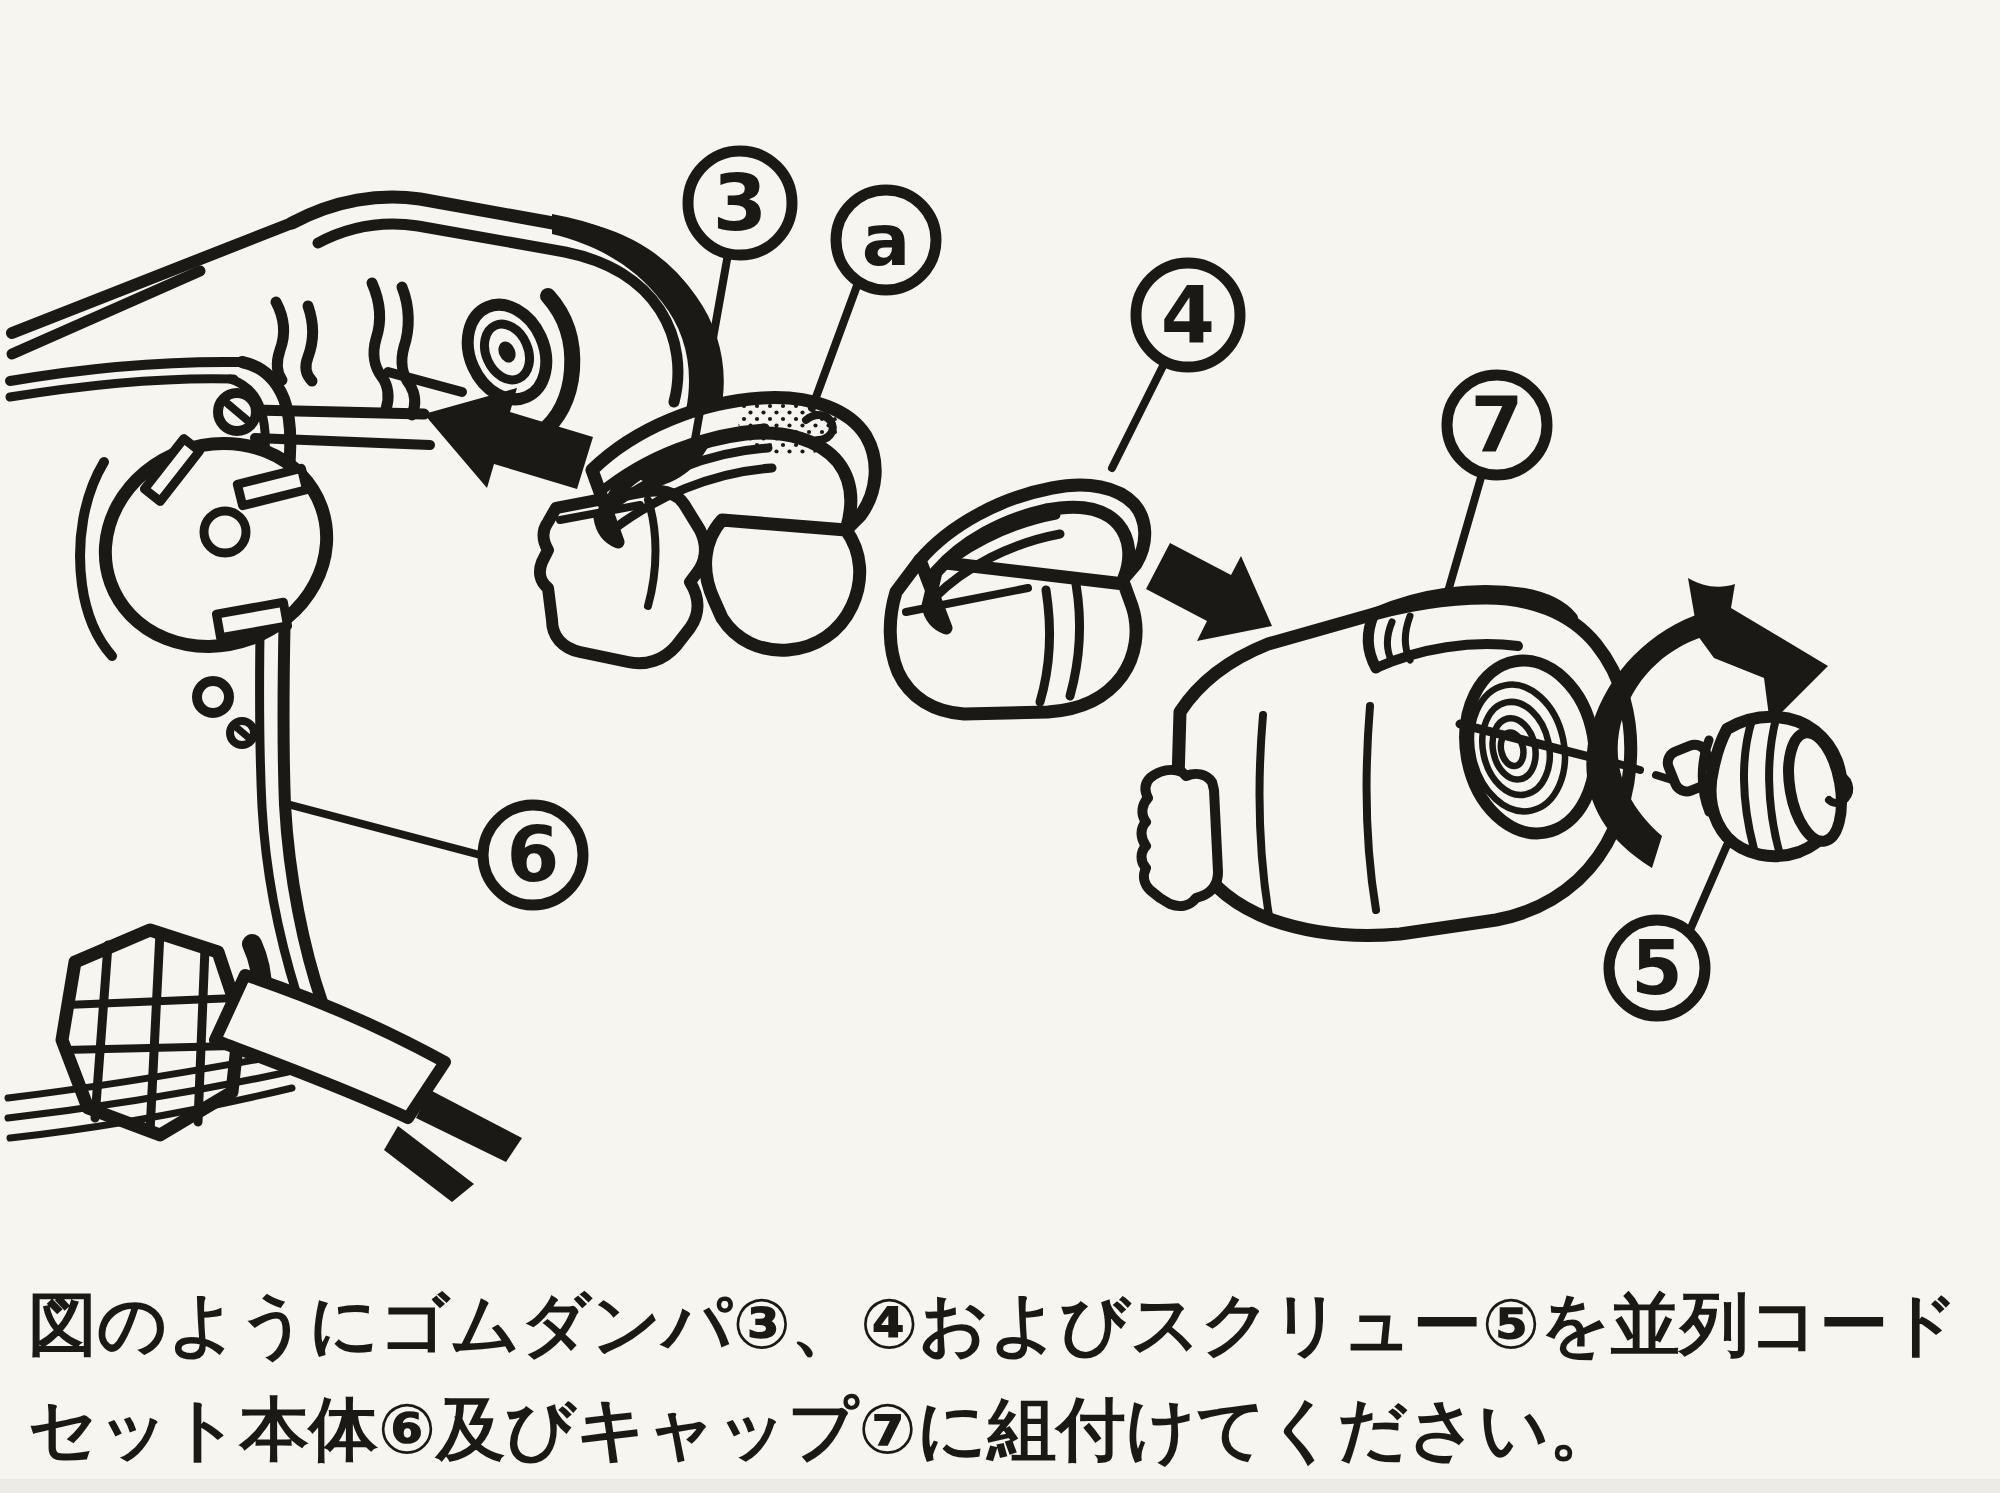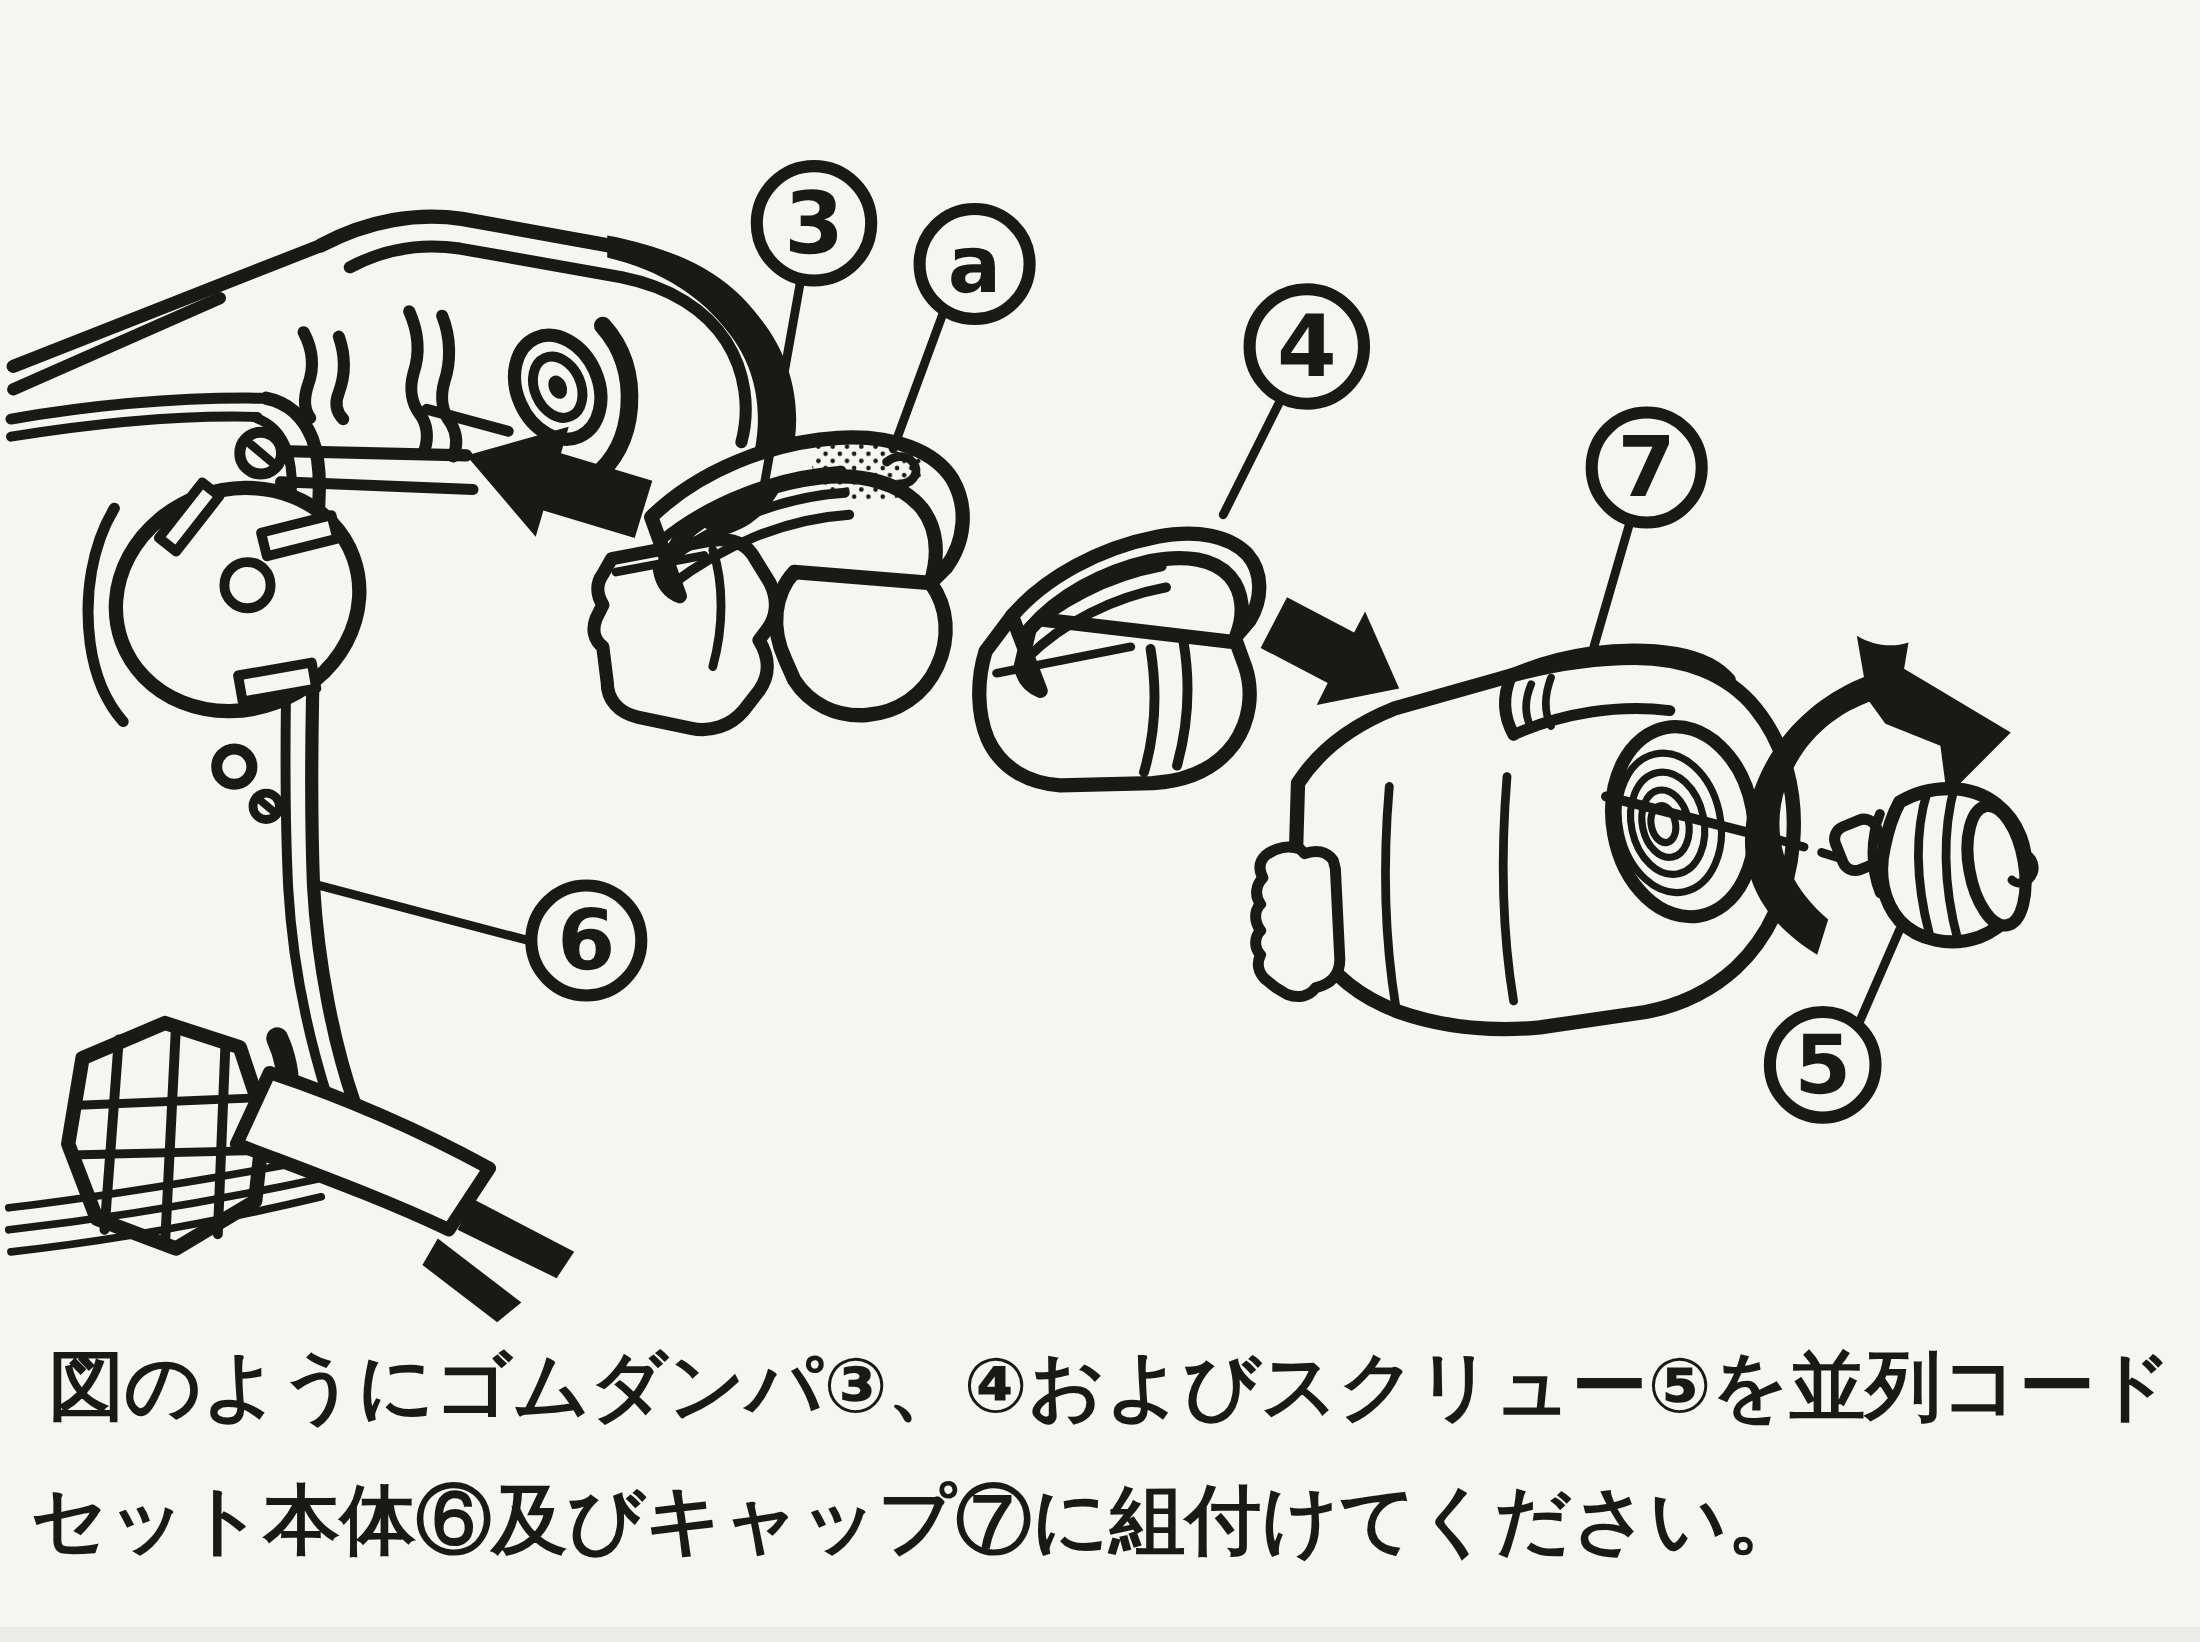--- a/index.html
+++ b/index.html
@@ -17,22 +17,22 @@
   .wh{fill:var(--paper);stroke:var(--ink);stroke-linecap:round;stroke-linejoin:round;}
   .callout-num{
     font-family:"DejaVu Sans","Liberation Sans",sans-serif;
     font-weight:bold;fill:var(--ink);
   }
   .caption{
     position:absolute;left:28px;white-space:nowrap;
     color:var(--ink);font-weight:700;font-size:69px;letter-spacing:0px;
     font-family:"Liberation Sans","DejaVu Sans",sans-serif;
   }
-  #cap1{top:1215px;margin-left:16px;}
-  #cap2{top:1336px;font-family:Liberation Mono, monospace;}
+  #cap1{top:1279px;}
+  #cap2{top:1384px;}
   #scanband{position:absolute;left:0;top:1479px;width:2000px;height:14px;
     background:#e8e5df;opacity:.65;}
 </style>
 </head>
 <body>
 
 <div id="stage">
 <svg width="2000" height="1493" viewBox="0 0 2000 1493">
 
   <defs>

